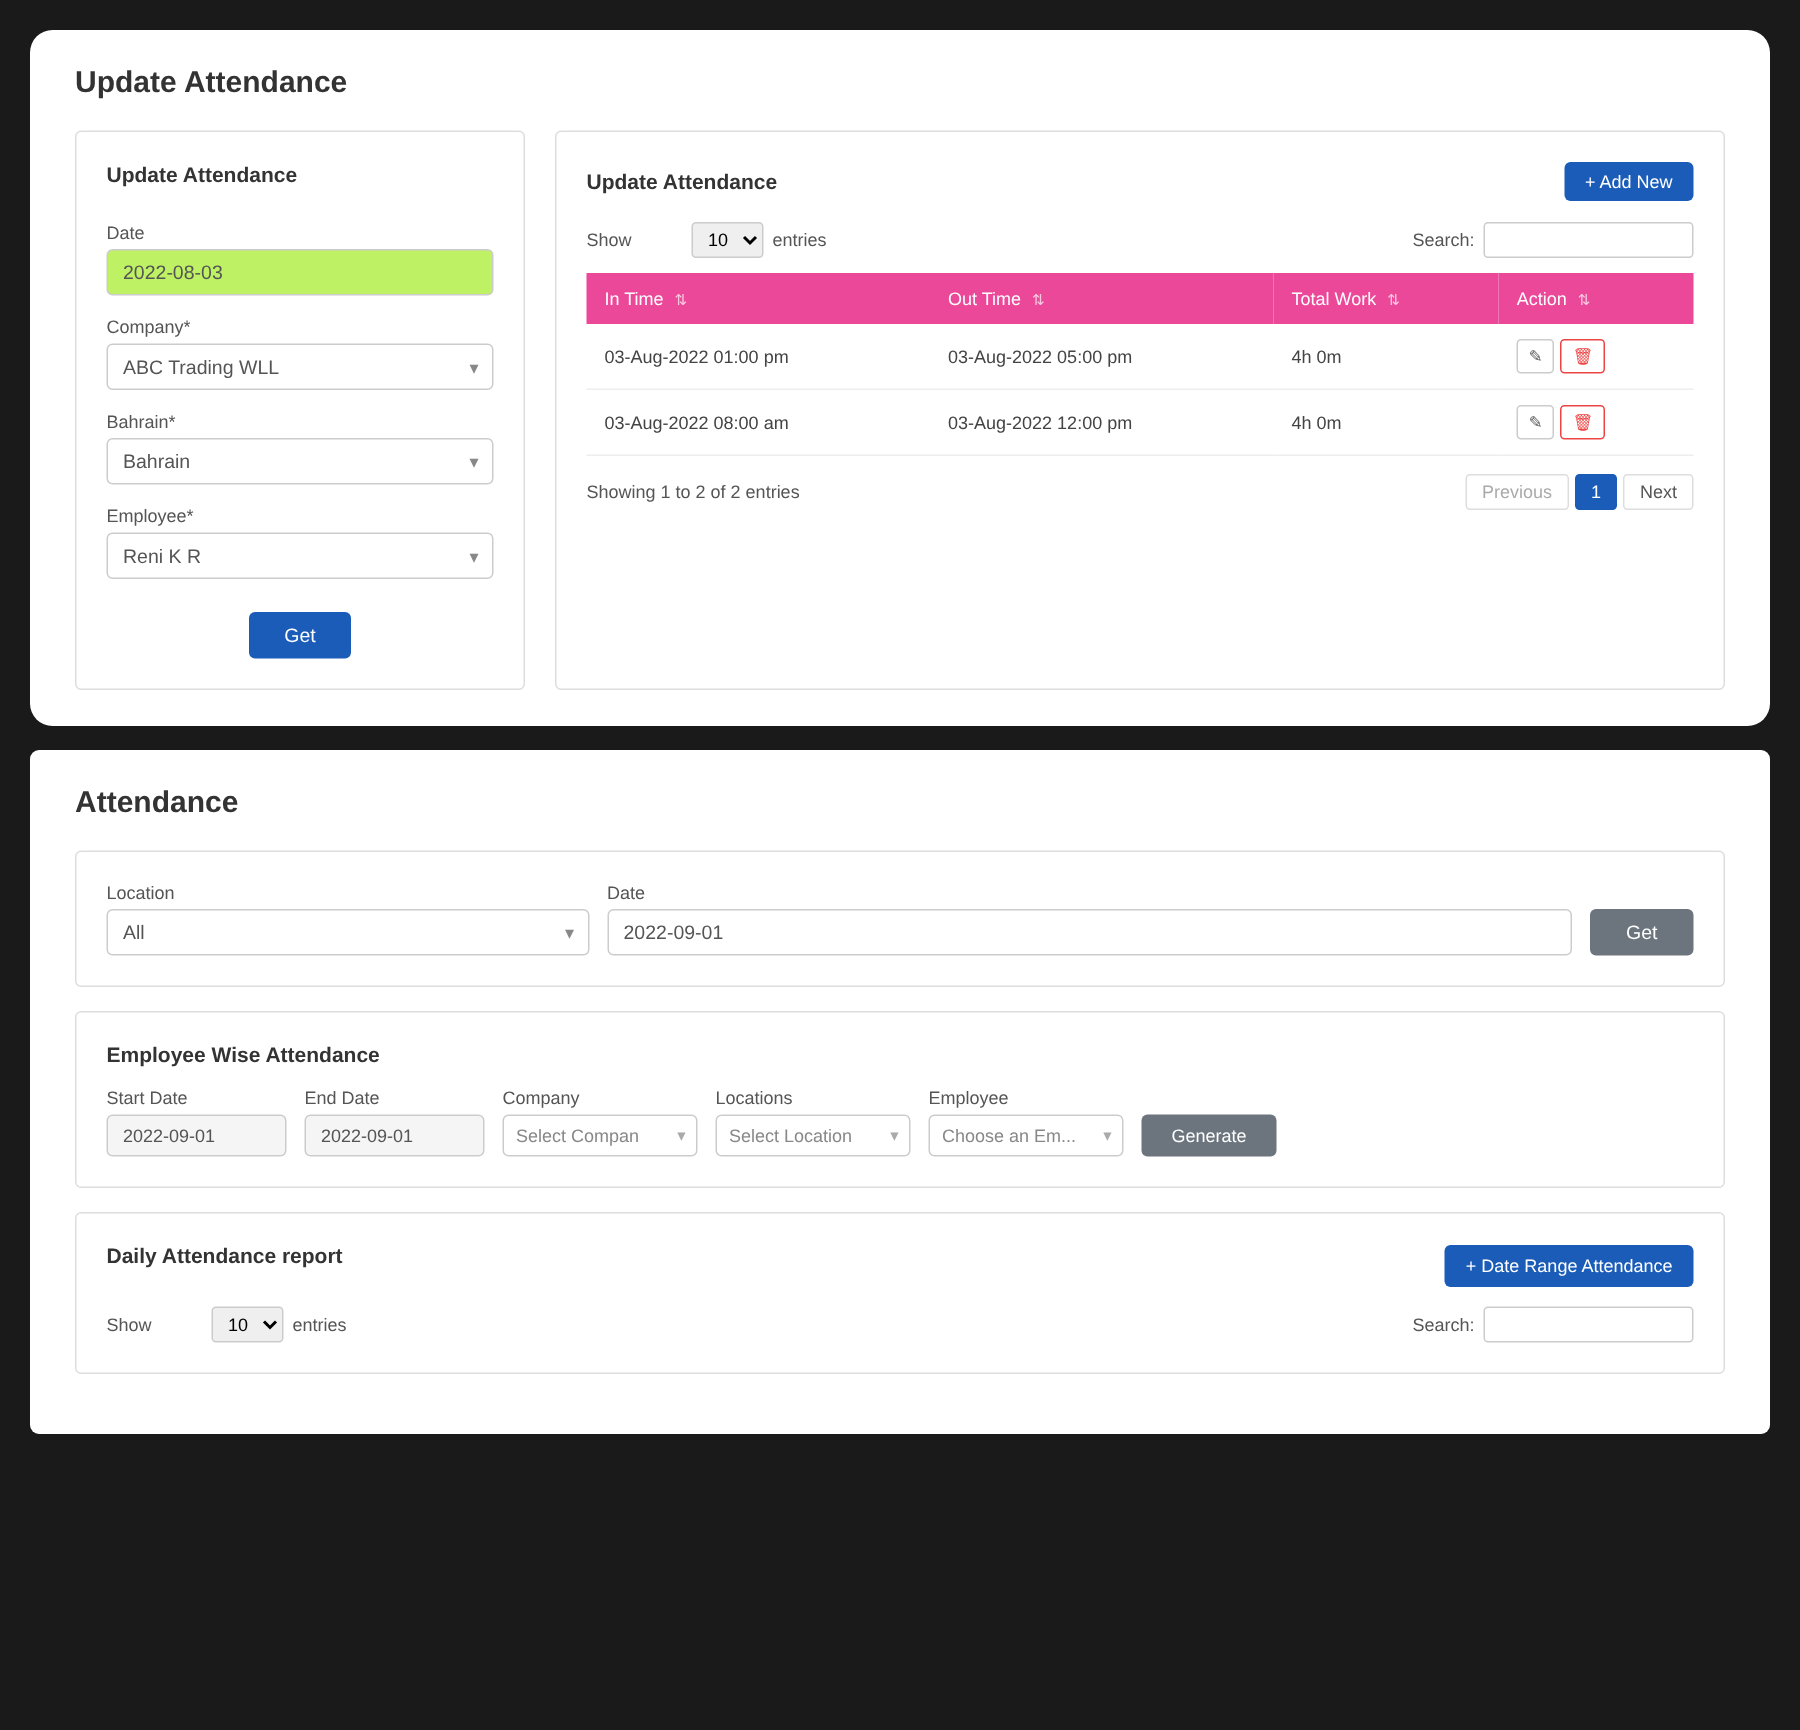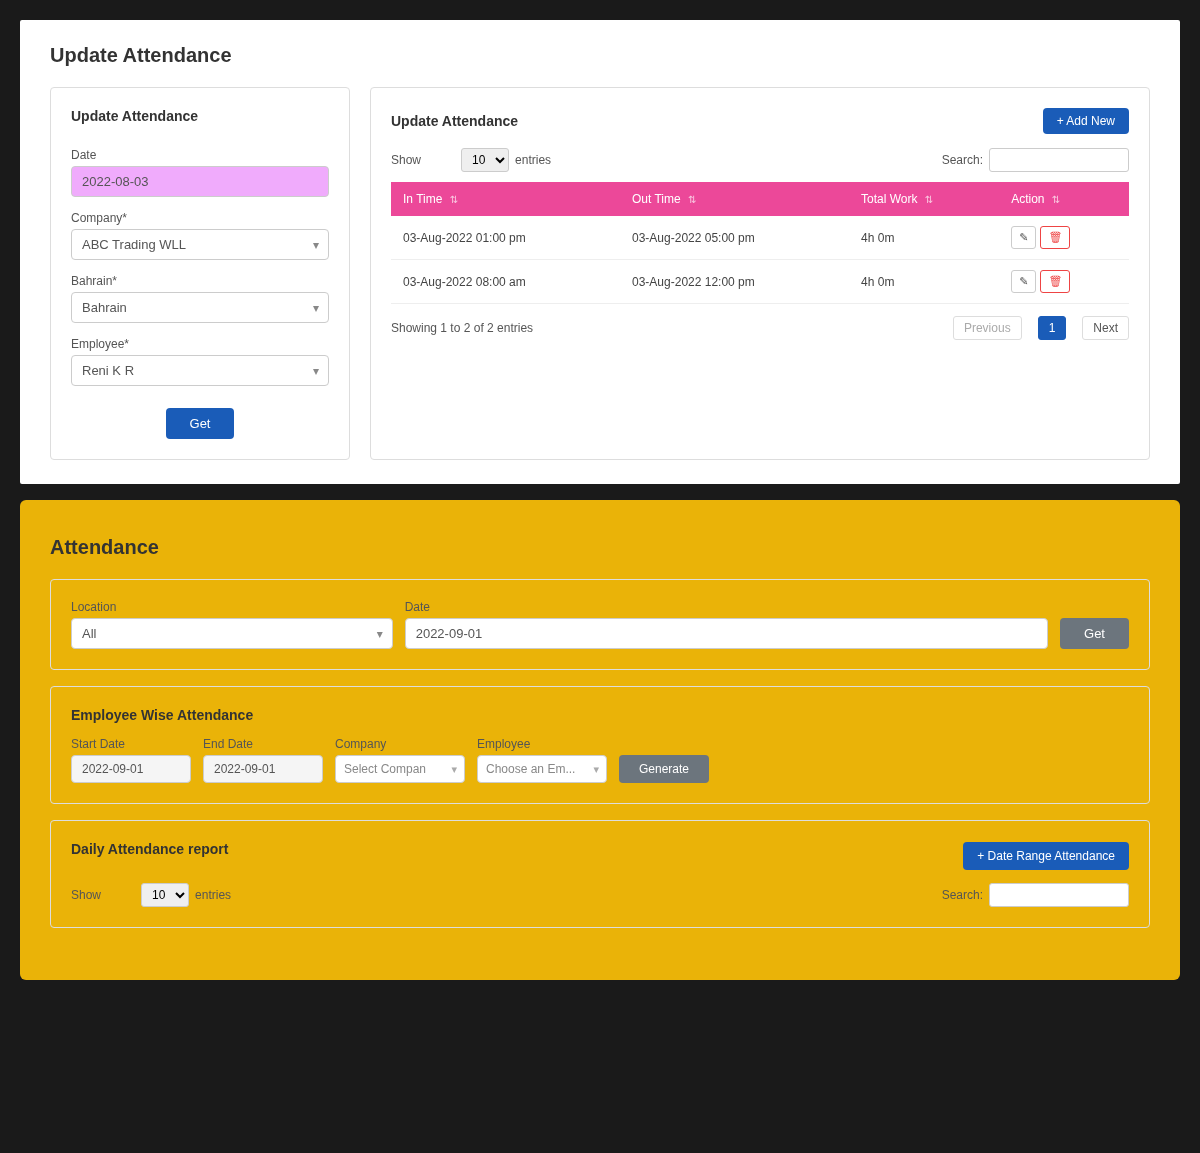--- a/index.html
+++ b/index.html
@@ -5,21 +5,21 @@
     * { box-sizing: border-box; margin: 0; padding: 0; }
     body {
       background: #1a1a1a;
       font-family: Arial, sans-serif;
       font-size: 13px;
       color: #333;
       padding: 20px;
     }
     .panel {
       background: #fff;
-      border-radius: 2px;
+      border-radius: 15px;
       padding: 24px 30px;
       margin-bottom: 16px;
     }
     .panel-title {
       font-size: 20px;
       font-weight: bold;
       color: #333;
       margin-bottom: 20px;
     }
     .panel-body {
@@ -51,21 +51,21 @@
       color: #555;
       margin-bottom: 4px;
     }
     .form-input {
       width: 100%;
       padding: 7px 10px;
       border: 1px solid #ccc;
       border-radius: 4px;
       font-size: 13px;
       color: #555;
-      background: #f0abfc;
+      background: #bef264;
     }
     .form-select {
       width: 100%;
       padding: 7px 10px;
       border: 1px solid #ccc;
       border-radius: 4px;
       font-size: 13px;
       color: #555;
       background: #fff;
       appearance: none;
@@ -209,21 +209,21 @@
     .table-footer {
       display: flex;
       justify-content: space-between;
       align-items: center;
       margin-top: 12px;
       font-size: 12px;
       color: #555;
     }
     .pagination {
       display: flex;
-      gap: 16px;
+      gap: 4px;
       align-items: center;
     }
     .page-btn {
       padding: 4px 10px;
       border: 1px solid #ddd;
       border-radius: 3px;
       background: #fff;
       cursor: pointer;
       font-size: 12px;
       color: #555;
@@ -233,23 +233,23 @@
       color: #fff;
       border-color: #1a5cb8;
     }
     .page-btn.disabled {
       color: #aaa;
       cursor: default;
     }
 
     
     .attendance-panel {
-      background: #eab308;
+      background: #ffffff;
       border-radius: 6px;
-      padding: 36px 30px;
+      padding: 24px 30px;
     }
     .section-box {
       border: 1px solid #ddd;
       border-radius: 4px;
       padding: 20px;
       margin-bottom: 16px;
     }
     .inline-form {
       display: flex;
       align-items: flex-end;
@@ -523,20 +523,28 @@
 
       <div class="filter-group">
         <label>Company</label>
         <div class="filter-select-wrapper">
           <select class="filter-select">
             <option>Select Compan</option>
           </select>
         </div>
       </div>
 
+      <div class="filter-group">
+        <label>Locations</label>
+        <div class="filter-select-wrapper">
+          <select class="filter-select">
+            <option>Select Location</option>
+          </select>
+        </div>
+      </div>
 
       <div class="filter-group">
         <label>Employee</label>
         <div class="filter-select-wrapper">
           <select class="filter-select wide">
             <option>Choose an Em...</option>
           </select>
         </div>
       </div>
 

